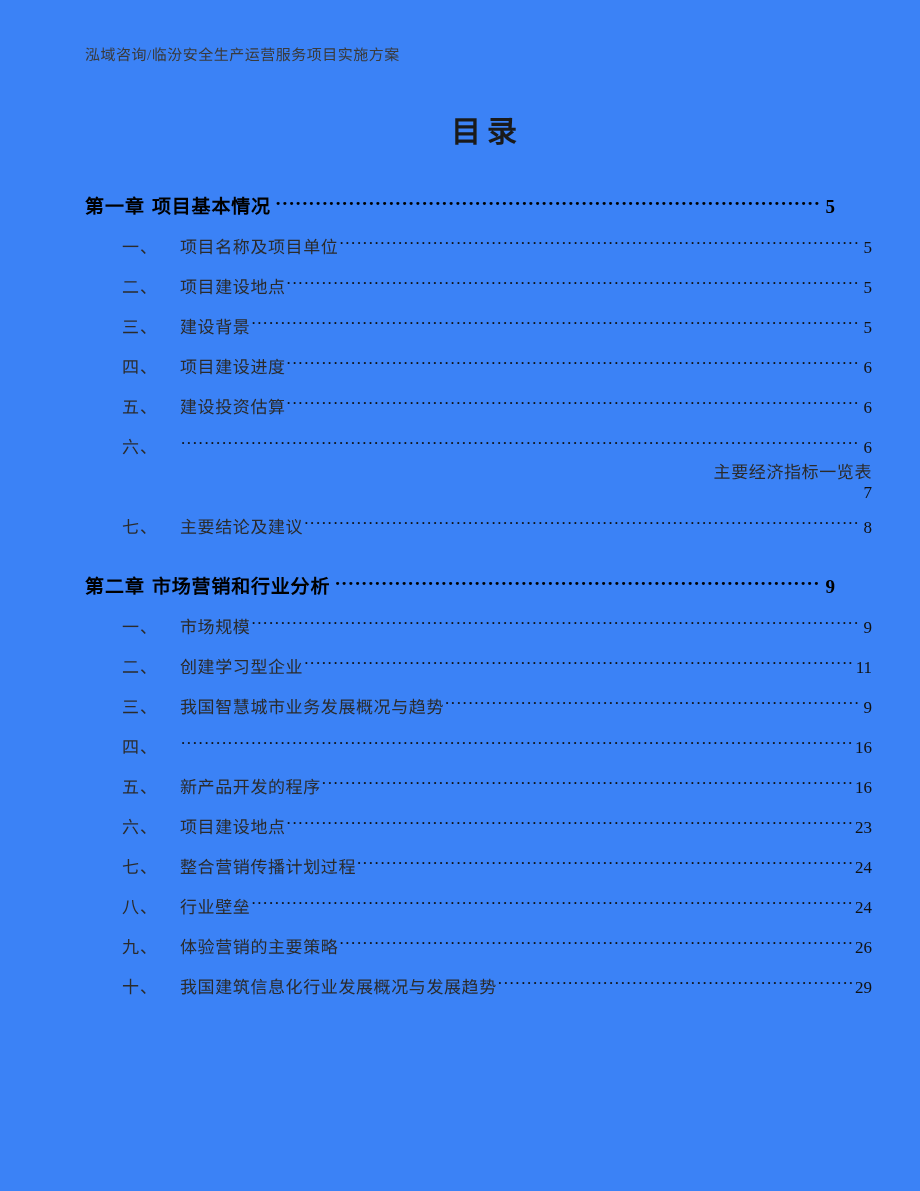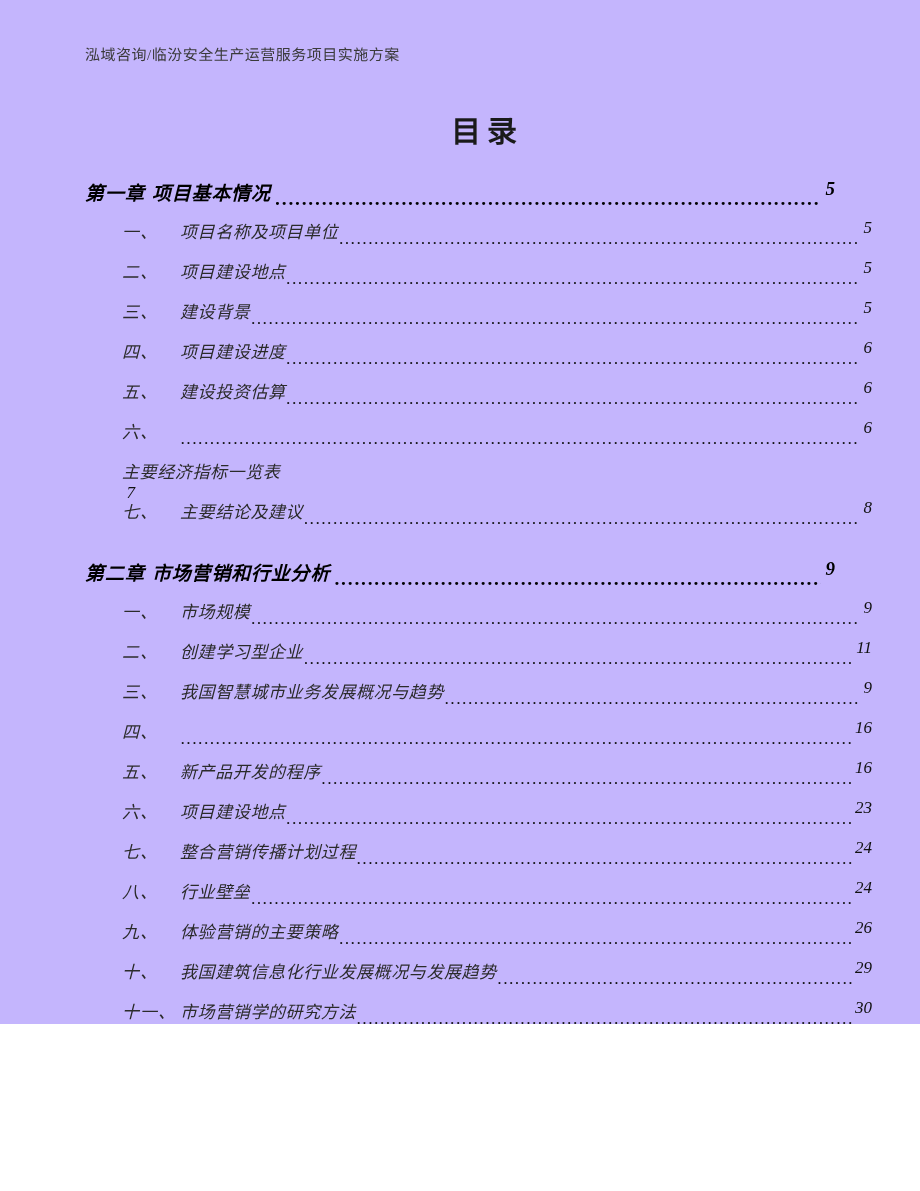--- a/index.html
+++ b/index.html
@@ -14,22 +14,22 @@
     position: relative;
     font-family: "Liberation Serif", "DejaVu Serif", serif;
     color: #000000;
     overflow: hidden;
   }
 
   .page {
     position: absolute;
     inset: 0;
     width: 920px;
-    height: 1024px;
-    background: #c4b5fd;
+    height: 1191px;
+    background: #3b82f6;
   }
 
   
   .doc-header {
     position: absolute;
     left: 85px;
     top: 44px;
     font-size: 15px;
     line-height: 22px;
     letter-spacing: 0.5px;
@@ -56,24 +56,23 @@
   
   .toc {
     position: absolute;
     left: 85px;
     top: 178px;
     width: 750px;
   }
 
   .toc-row {
     display: flex;
-    align-items: flex-start;
+    align-items: flex-end;
     width: 100%;
     white-space: nowrap;
-    font-style: italic;
   }
 
   
   .toc-row.level-1 {
     height: 40px;
     font-size: 19px;
     font-weight: bold;
     color: #000;
     padding-left: 0;
   }
@@ -288,21 +287,15 @@
         <span class="toc-label">体验营销的主要策略</span>
         <span class="toc-dots"></span>
         <span class="toc-page">26</span>
       </div>
       <div class="toc-row level-2">
         <span class="toc-num">十、</span>
         <span class="toc-label">我国建筑信息化行业发展概况与发展趋势</span>
         <span class="toc-dots"></span>
         <span class="toc-page">29</span>
       </div>
-      <div class="toc-row level-2">
-        <span class="toc-num">十一、</span>
-        <span class="toc-label">市场营销学的研究方法</span>
-        <span class="toc-dots"></span>
-        <span class="toc-page">30</span>
-      </div>
     </div>
 
 </div>
 
 </body></html>

